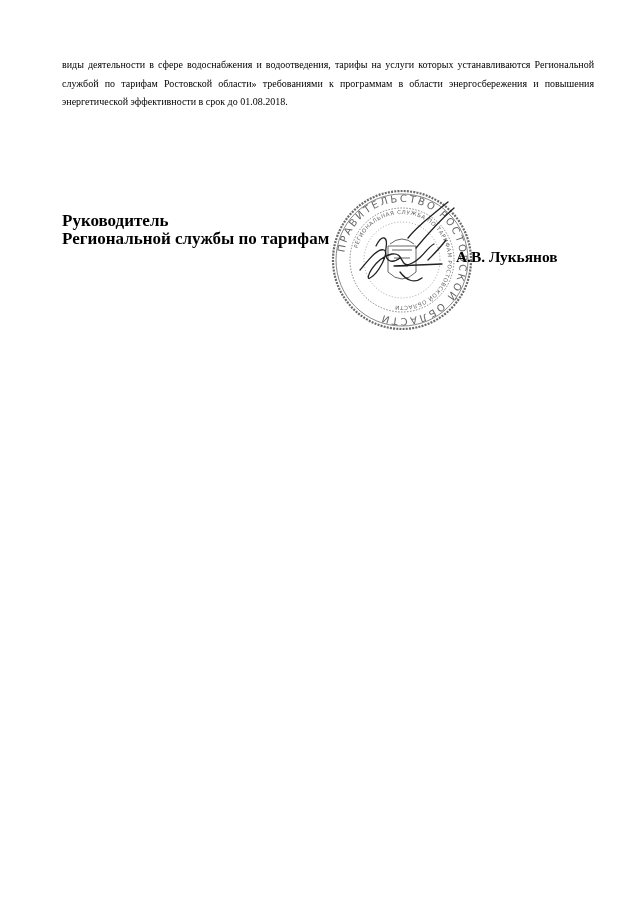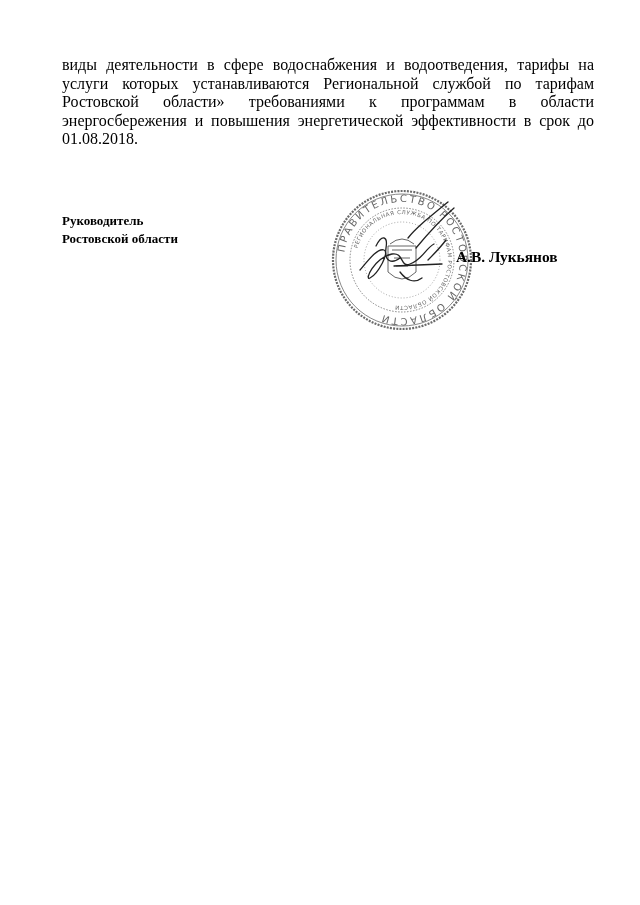--- a/index.html
+++ b/index.html
@@ -18,35 +18,35 @@
     .page {
       position: absolute;
       left: 0; top: 0;
       width: 640px; height: 905px;
       background: #fff;
     }
     .body-text {
       position: absolute;
       left: 62px;
       width: 532px;
-      font-size: 16px;
+      font-size: 10px;
       line-height: 18.6px;
       text-align: justify;
     }
     .para1 { top: 56px; }
     .para2 {
       top: 130px;
       text-indent: 28px;
     }
     .sig-block {
       position: absolute;
       left: 62px;
       top: 212px;
       font-weight: bold;
-      font-size: 13px;
+      font-size: 17px;
       line-height: 18px;
     }
     .sig-block div { white-space: nowrap; }
     .sig-name {
       position: absolute;
       left: 456px;
       top: 248px;
       font-weight: bold;
       font-size: 15.4px;
       line-height: 18px;
@@ -63,21 +63,21 @@
 </head>
 <body>
 
 <div class="page">
 
   <div class="body-text para1">виды деятельности в сфере водоснабжения и водоотведения, тарифы на услуги которых устанавливаются Региональной службой по тарифам Ростовской области» требованиями к программам в области энергосбережения и повышения энергетической эффективности в срок до 01.08.2018.</div>
 
 
   <div class="sig-block">
     <div>Руководитель</div>
-    <div>Ростовской области</div>
+    <div>Региональной службы по тарифам</div>
   </div>
 
   <div class="stamp">
     <svg width="144" height="144" viewBox="0 0 144 144" xmlns="http://www.w3.org/2000/svg">
       <defs>
         <path id="outerArc" d="M 72,72 m -58,0 a 58,58 0 1,1 116,0 a 58,58 0 1,1 -116,0"></path>
         <path id="innerArc" d="M 72,72 m -46,0 a 46,46 0 1,1 92,0 a 46,46 0 1,1 -92,0"></path>
       </defs>
       <g fill="none" stroke="#6a6a6a">
         <circle cx="72" cy="72" r="69" stroke-width="2.2" stroke-dasharray="2 1.2"></circle>

